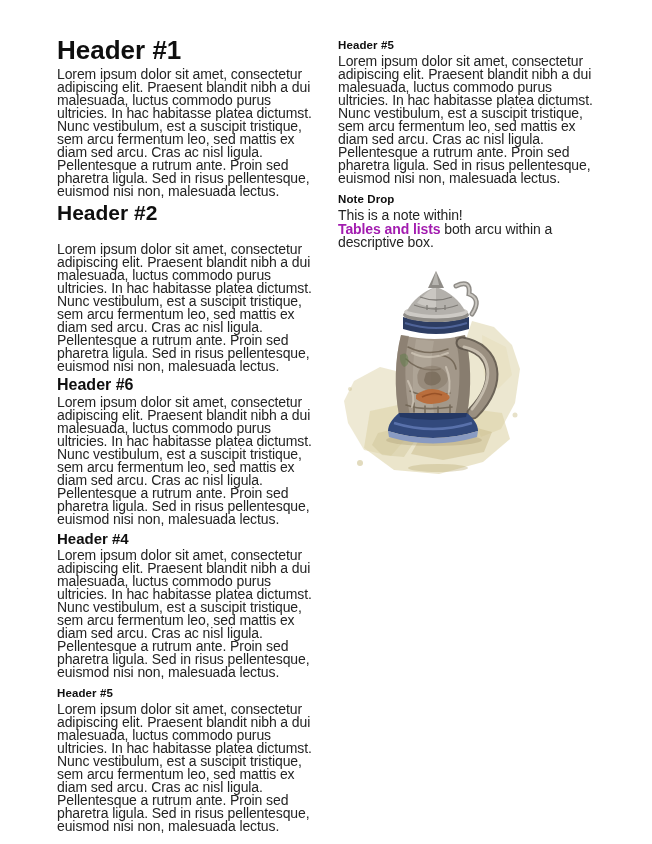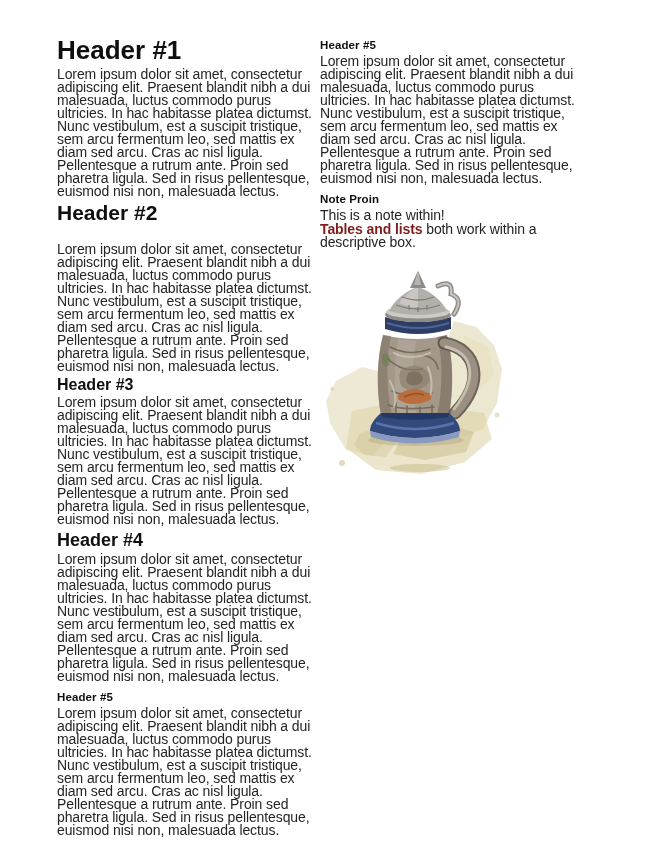--- a/index.html
+++ b/index.html
@@ -2,43 +2,43 @@
 <html><head>
 <meta charset="utf-8">
 <style>
   html,body{margin:0;padding:0;background:#ffffff;}
   .page{
     position:relative;
     width:652px;height:844px;
     background:#ffffff;
     box-sizing:border-box;
     padding:36px 0 16px 57px;
-    display:flex;gap:10px;
+    display:flex;gap:28px;
     font-family:"Liberation Sans","DejaVu Sans",sans-serif;
     color:#232323;
     overflow:hidden;
   }
   .col{flex:0 0 253px;width:253px;}
   .col-right{padding-top:3px;flex-basis:254px;width:254px;}
   p.body{
     font-size:14px;
     line-height:13px;
     letter-spacing:-0.1px;
     margin:0 -10px 1px 0;
     white-space:pre-line;
     color:#242424;
   }
   h1,h2,h3,h4,h5{margin:0;color:#0f0f0f;font-weight:700;letter-spacing:0;}
   h1.doc{font-size:26px;line-height:1.12;margin:0 0 3px;}
   h2.doc{font-size:21px;line-height:1.12;margin:3px 0 18px;}
   h3.doc{font-size:16px;line-height:1.15;margin:3px 0 2px;}
-  h4.doc{font-size:18px;line-height:1.15;margin:4px 0 2px;}
+  h4.doc{font-size:15px;line-height:1.15;margin:4px 0 2px;}
   h5.doc{font-size:11.5px;line-height:1.2;margin:8px 0 2px;letter-spacing:0.1px;}
   .col-right h5.doc.first{margin-top:0;}
-  strong.lead{font-weight:700;color:#7f1d1d;}
+  strong.lead{font-weight:700;color:#a21caf;}
   .stein-wrap{margin:14px 0 0 4px;width:200px;height:228px;}
   svg{display:block;}
 </style>
 </head>
 <body>
 
 <div class="page">
 
   <div class="col col-left">
     <h1 class="doc">Header #1</h1>
@@ -58,21 +58,21 @@
 adipiscing elit. Praesent blandit nibh a dui
 malesuada, luctus commodo purus
 ultricies. In hac habitasse platea dictumst.
 Nunc vestibulum, est a suscipit tristique,
 sem arcu fermentum leo, sed mattis ex
 diam sed arcu. Cras ac nisl ligula.
 Pellentesque a rutrum ante. Proin sed
 pharetra ligula. Sed in risus pellentesque,
 euismod nisi non, malesuada lectus.</p>
 
-    <h3 class="doc">Header #3</h3>
+    <h3 class="doc">Header #6</h3>
     <p class="body">Lorem ipsum dolor sit amet, consectetur
 adipiscing elit. Praesent blandit nibh a dui
 malesuada, luctus commodo purus
 ultricies. In hac habitasse platea dictumst.
 Nunc vestibulum, est a suscipit tristique,
 sem arcu fermentum leo, sed mattis ex
 diam sed arcu. Cras ac nisl ligula.
 Pellentesque a rutrum ante. Proin sed
 pharetra ligula. Sed in risus pellentesque,
 euismod nisi non, malesuada lectus.</p>
@@ -108,24 +108,24 @@
 adipiscing elit. Praesent blandit nibh a dui
 malesuada, luctus commodo purus
 ultricies. In hac habitasse platea dictumst.
 Nunc vestibulum, est a suscipit tristique,
 sem arcu fermentum leo, sed mattis ex
 diam sed arcu. Cras ac nisl ligula.
 Pellentesque a rutrum ante. Proin sed
 pharetra ligula. Sed in risus pellentesque,
 euismod nisi non, malesuada lectus.</p>
 
-    <h5 class="doc">Note Proin</h5>
+    <h5 class="doc">Note Drop</h5>
     <p class="body">This is a note within!</p>
 
-    <p class="body"><strong class="lead">Tables and lists</strong><span> both work within a
+    <p class="body"><strong class="lead">Tables and lists</strong><span> both arcu within a
 descriptive box.</span></p>
 
     <div class="stein-wrap">
       <svg width="200" height="228" viewBox="0 0 200 228">
 
         <g>
           <polygon points="130,58 152,64 170,82 178,106 173,140 159,166 139,174 127,150 122,112 124,76" opacity="0.55" fill="#ddd3a9"></polygon>
           <polygon points="12,118 38,104 62,110 73,138 67,172 49,193 22,187 6,160 2,138" opacity="0.5" fill="#ddd3a9"></polygon>
           <polygon points="28,148 70,139 122,145 160,150 168,176 141,199 97,211 52,207 22,185" opacity="0.6" fill="#ddd3a9"></polygon>
           <polygon points="82,168 120,161 150,169 142,189 101,197 69,191" opacity="0.5" fill="#c9bc8b"></polygon>

